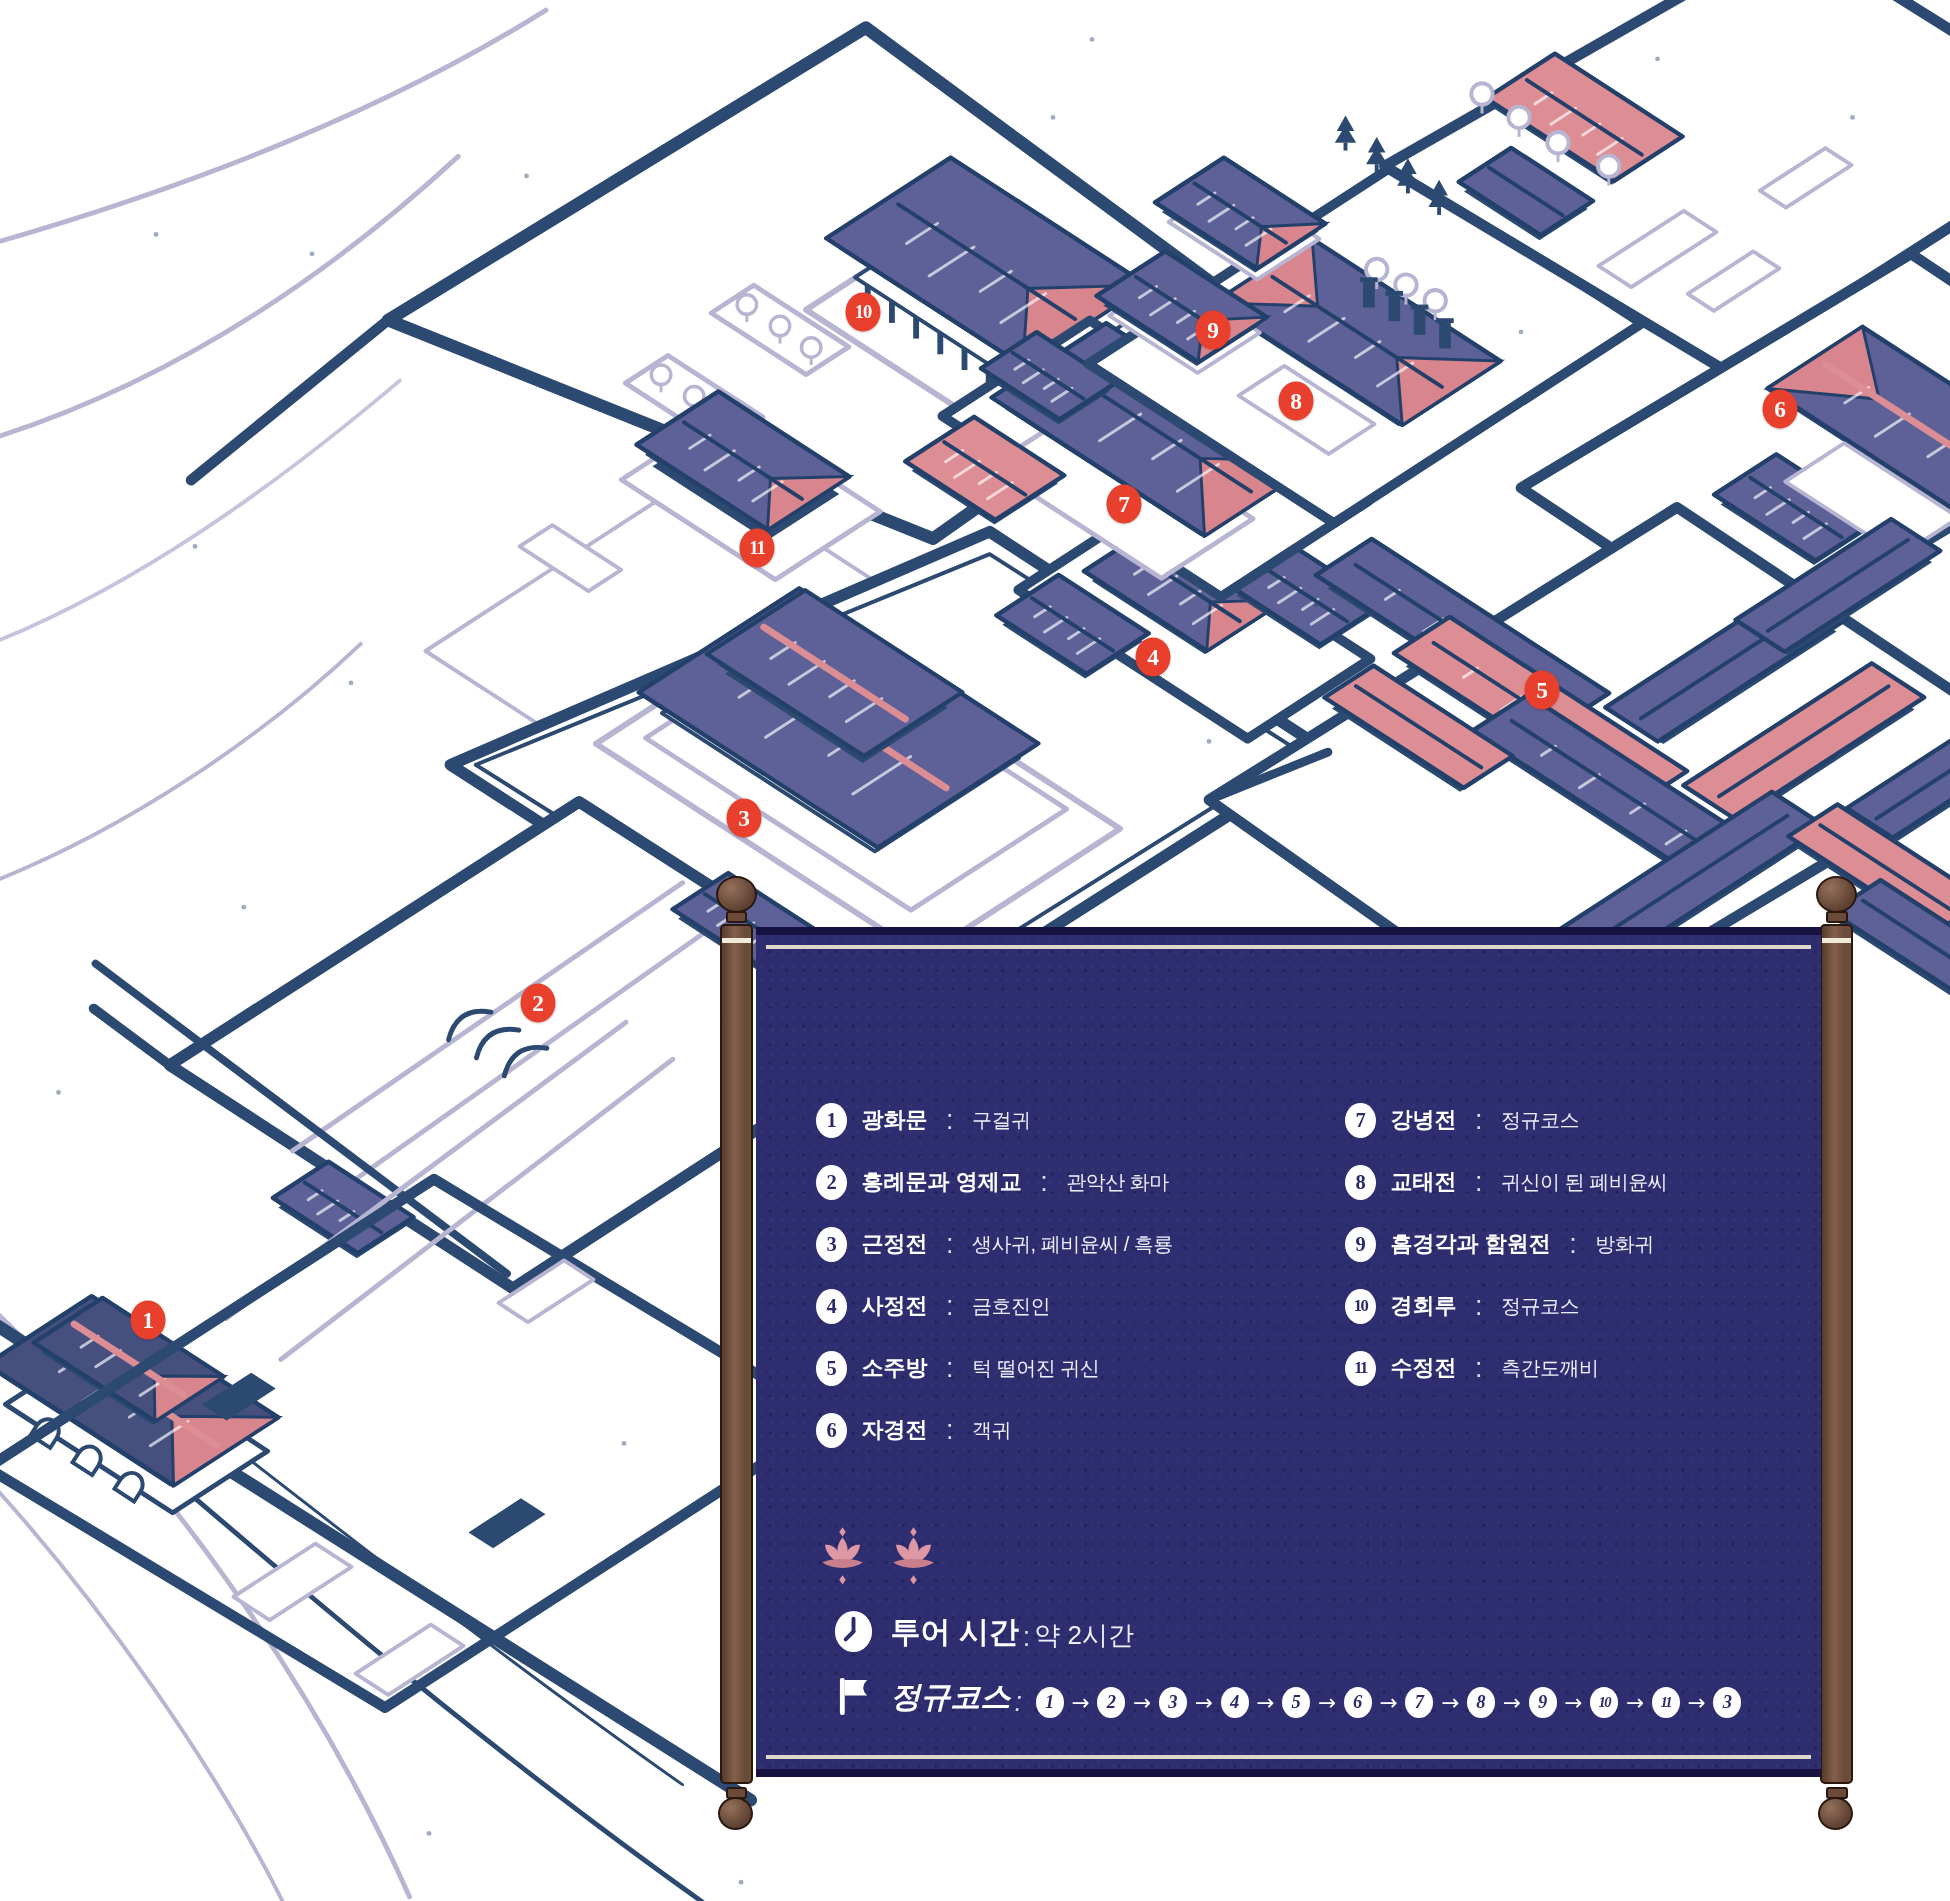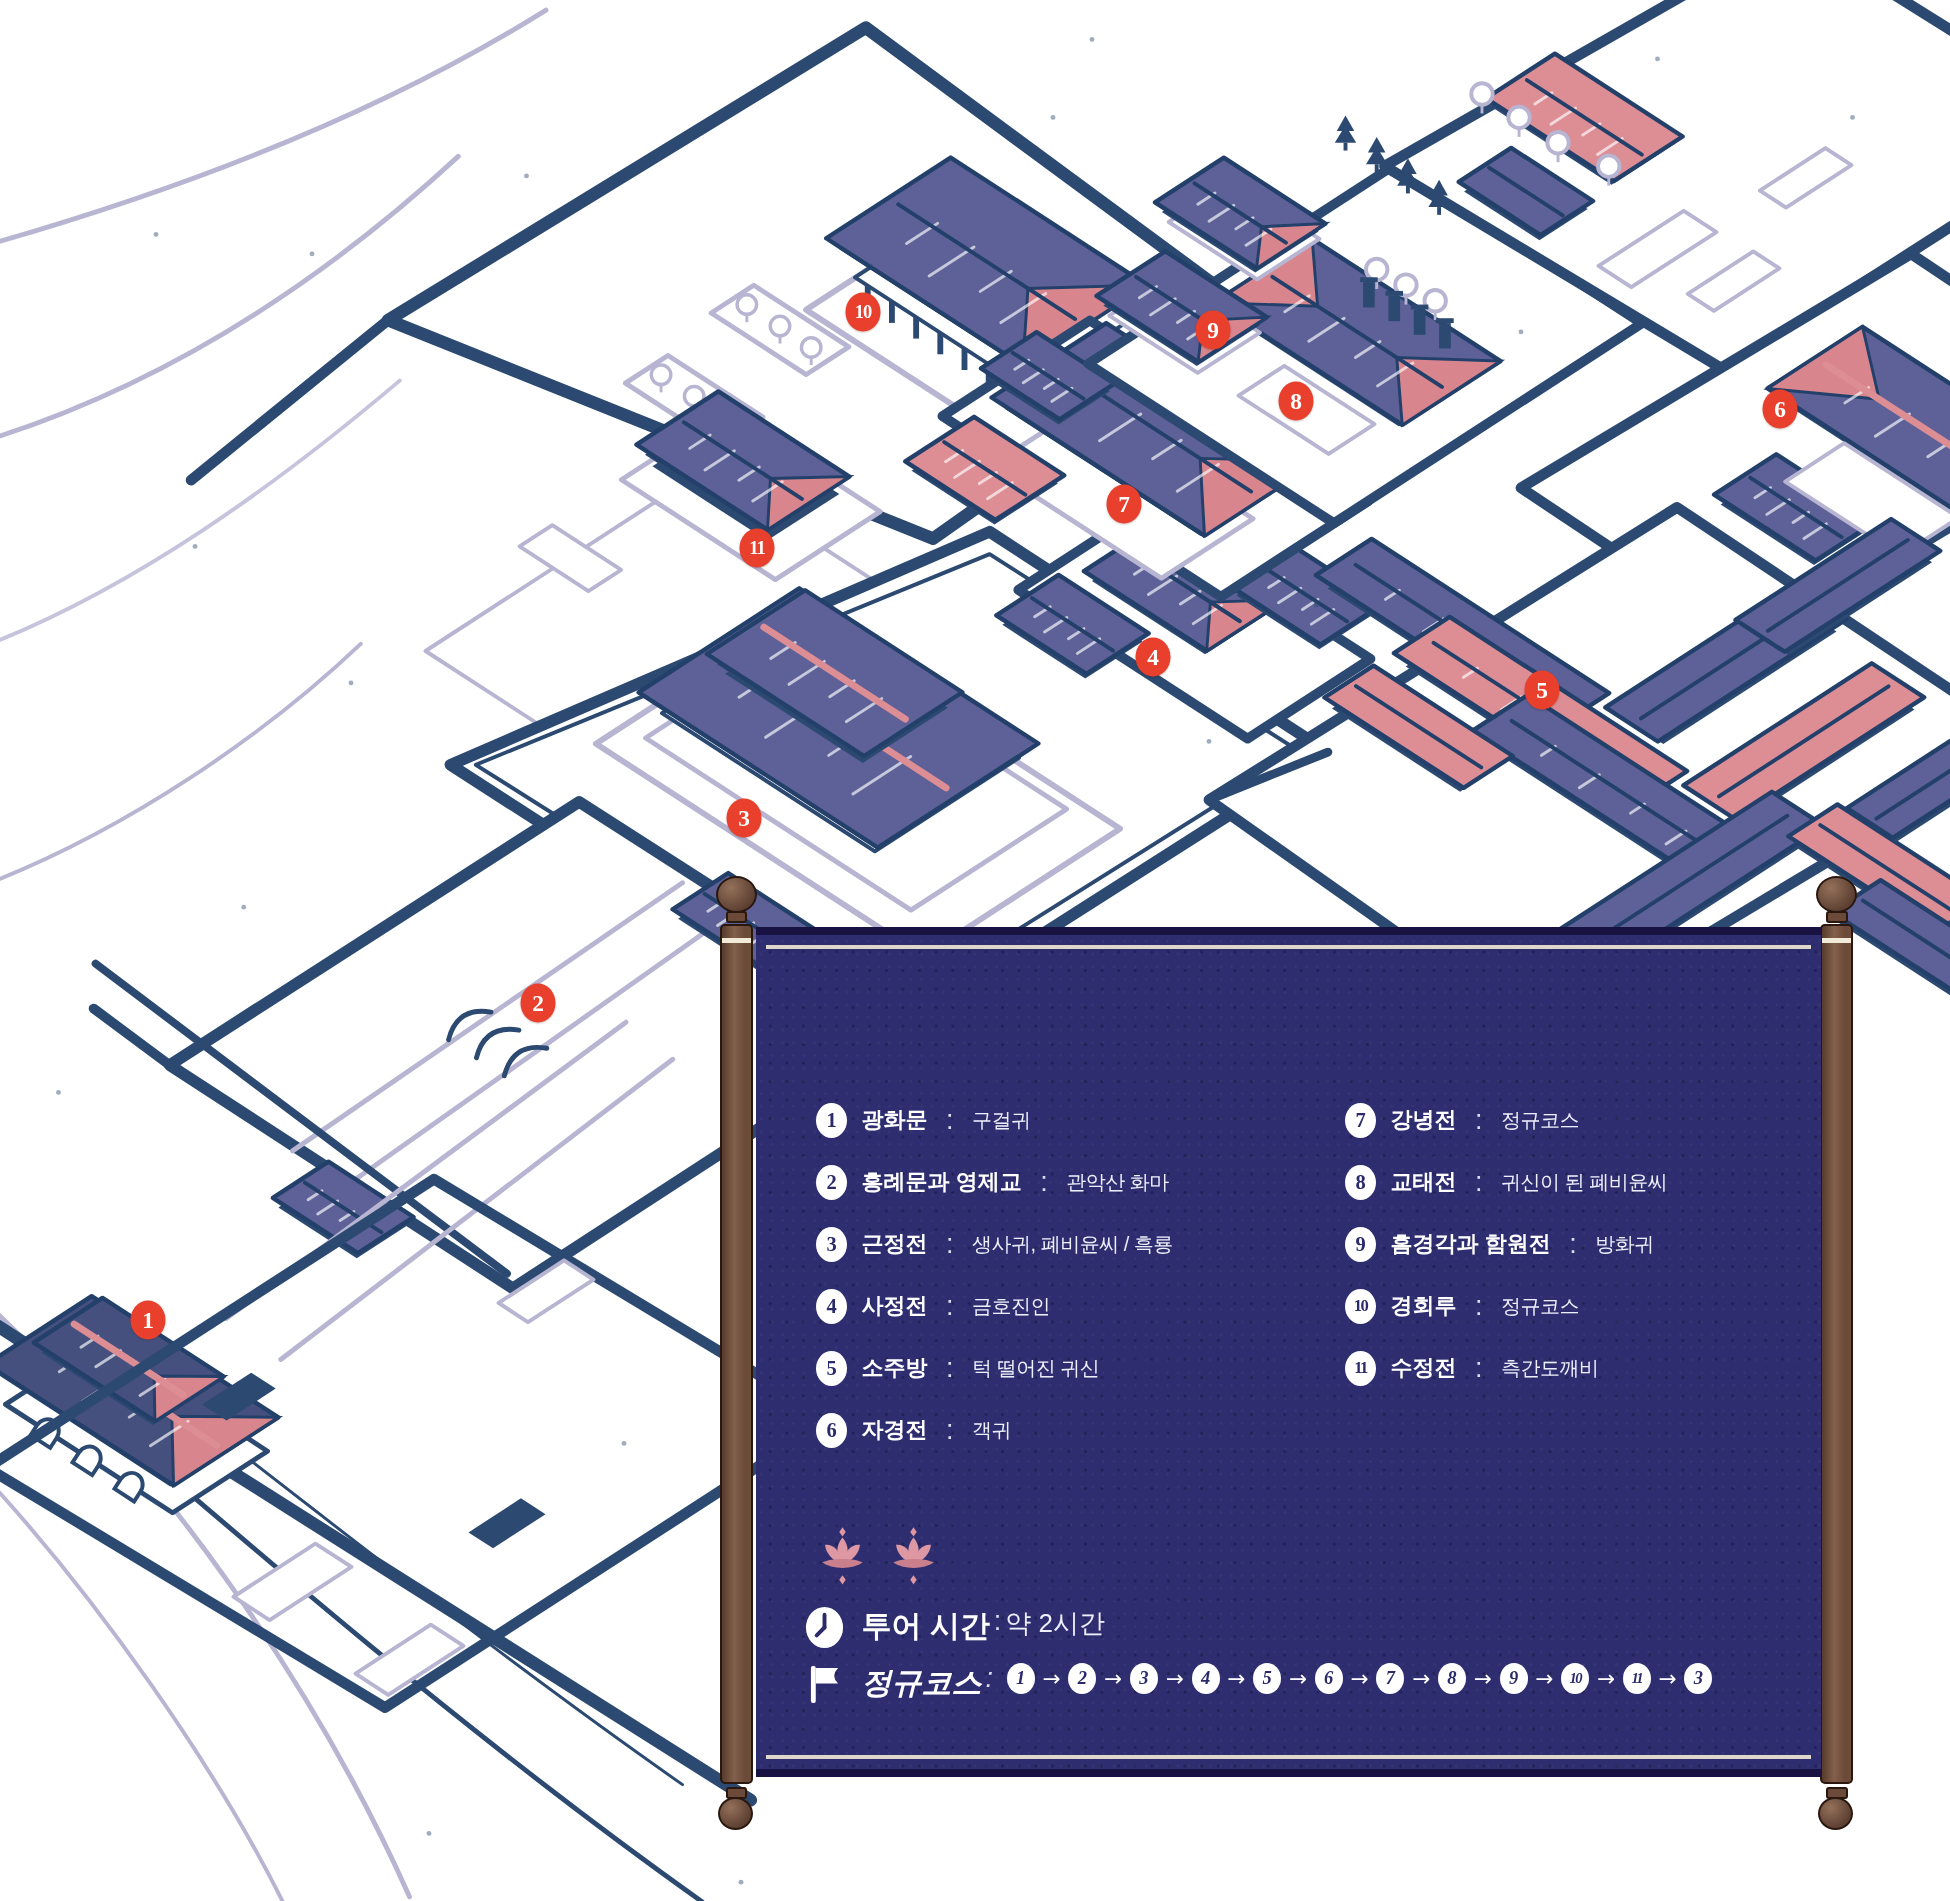--- a/index.html
+++ b/index.html
@@ -41,21 +41,21 @@
   .col{position:absolute;display:flex;flex-direction:column;}
   .col.left{left:60px;top:154px;} .col.right{left:589px;top:154px;}
   .item{display:flex;align-items:center;height:62px;gap:14.6px;white-space:nowrap;}
   .numcircle{flex:0 0 auto;width:31px;height:35px;border-radius:50%;background:#ffffff;color:#2b2b6b;
              font-family:"Liberation Serif","DejaVu Serif",serif;font-weight:bold;font-size:20.5px;
              display:flex;align-items:center;justify-content:center;}
   .numcircle.two{font-size:16.6px;letter-spacing:-1.5px;}
   .item-name{font-weight:bold;font-size:22px;color:#ffffff;}
   .item-sep{font-size:27px;color:#dcdff0;margin:0 3.9px;}
   .item-desc{font-size:20px;color:#edeffa;letter-spacing:-0.5px;}
-  .tour-row{position:absolute;left:47px;display:flex;align-items:flex-start;white-space:nowrap;}
+  .tour-row{position:absolute;left:76px;display:flex;align-items:flex-end;white-space:nowrap;}
   .tour-row.clock{top:671px;height:47px;}
   .tour-row.course{top:728px;height:55px;font-style:italic;}
   .tour-icon{width:43px;height:43px;display:flex;align-items:center;justify-content:center;margin-right:15.6px;}
   .tour-label{font-weight:bold;font-size:30px;color:#ffffff;}
   .tour-value{font-size:26px;color:#edeffa;}
   .course-seq{display:flex;align-items:center;gap:7.8px;margin-left:9.8px;}
   .course-circle{width:28px;height:31px;border-radius:50%;background:#ffffff;color:#2b2b6b;flex:0 0 auto;
                  font-family:"Liberation Serif","DejaVu Serif",serif;font-weight:bold;font-size:18.5px;
                  display:flex;align-items:center;justify-content:center;}
   .course-circle.two{font-size:14.6px;letter-spacing:-1.5px;}

